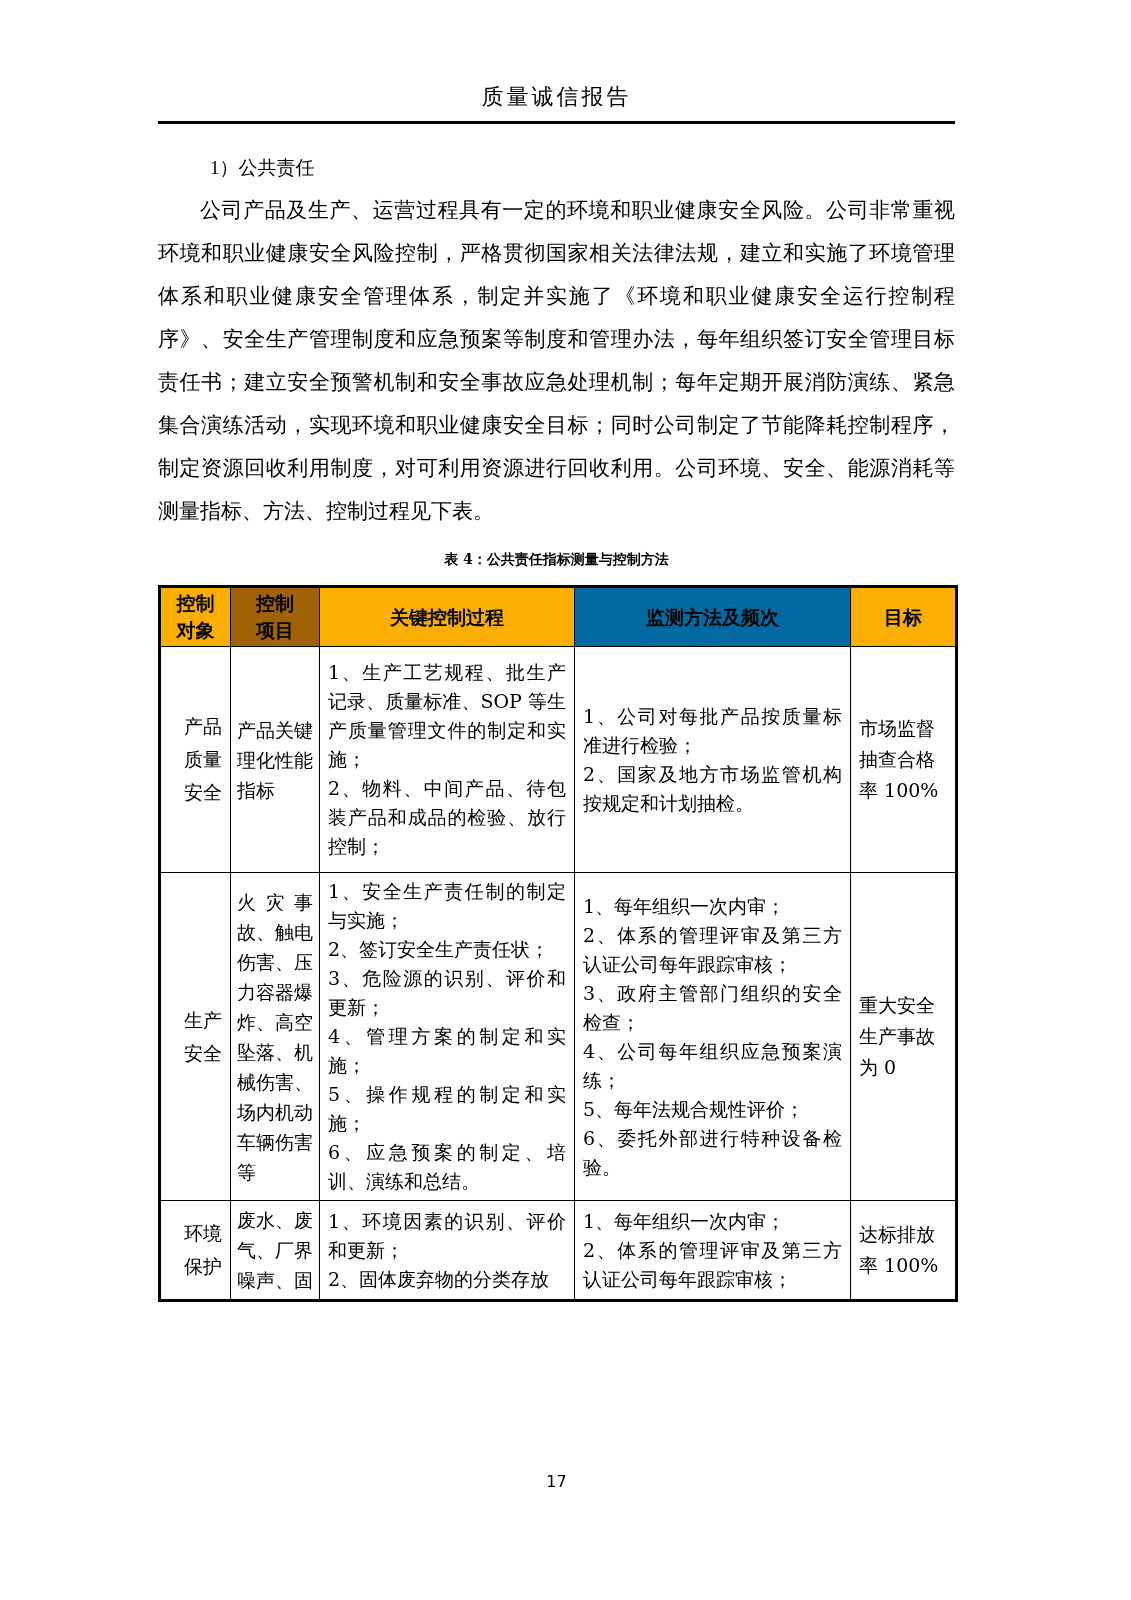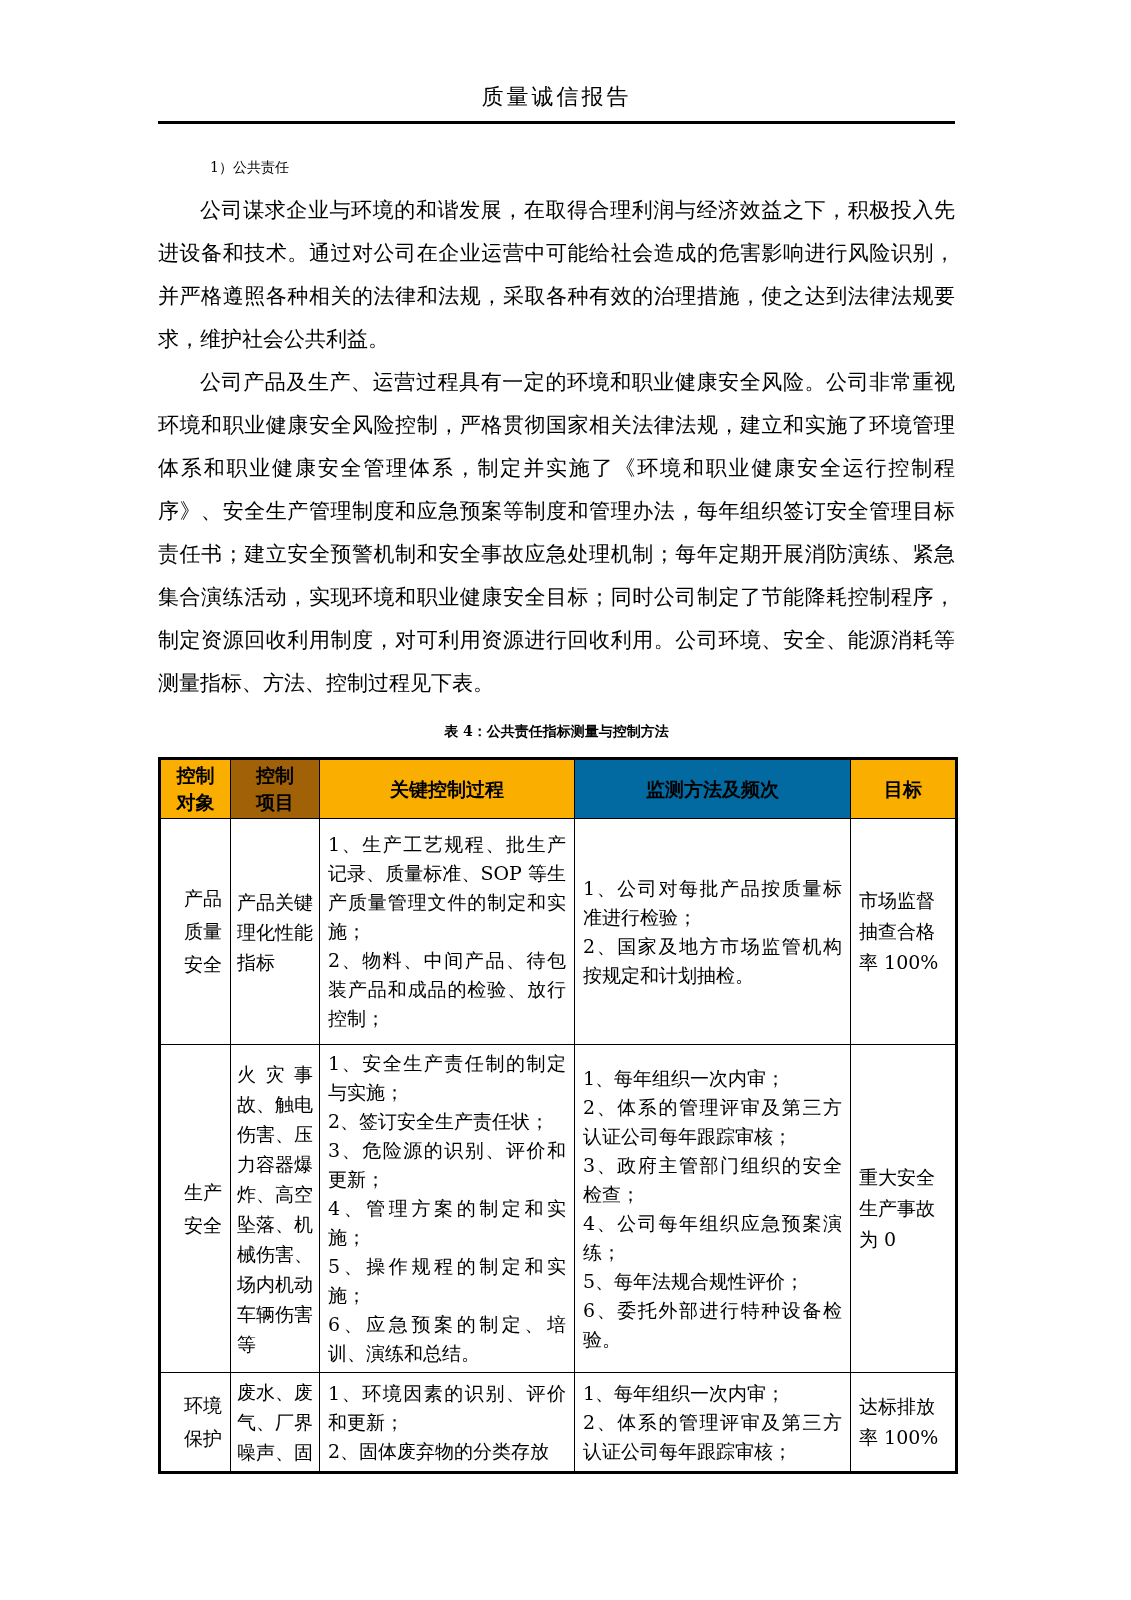--- a/index.html
+++ b/index.html
@@ -29,24 +29,25 @@
     font-weight: normal;
   }
   .header-rule {
     margin-top: 9px;
     border: none;
     border-top: 3px solid #000;
     width: 100%;
   }
   .section-heading {
     margin-top: 22px;
-    font-size: 14px;
+    font-size: 19px;
     font-weight: normal;
     line-height: 43px;
     padding-left: 52px;
+    font-family: Liberation Serif, serif;
   }
   .body-paragraph {
     font-size: 21px;
     line-height: 43px;
     text-align: justify;
     text-justify: inter-character;
     text-indent: 2em;
   }
   .table-caption {
     margin-top: 13px;
@@ -117,21 +118,20 @@
 <body>
 
 <div class="page">
   <div class="content">
 
     <div class="doc-title">质量诚信报告</div>
     <hr class="header-rule">
 
     <div class="section-heading">1）公共责任</div>
 
-    <p class="body-paragraph">公司谋求企业与环境的和谐发展，在取得合理利润与经济效益之下，积极投入先进设备和技术。通过对公司在企业运营中可能给社会造成的危害影响进行风险识别，并严格遵照各种相关的法律和法规，采取各种有效的治理措施，使之达到法律法规要求，维护社会公共利益。</p>
     <p class="body-paragraph">公司产品及生产、运营过程具有一定的环境和职业健康安全风险。公司非常重视环境和职业健康安全风险控制，严格贯彻国家相关法律法规，建立和实施了环境管理体系和职业健康安全管理体系，制定并实施了《环境和职业健康安全运行控制程序》、安全生产管理制度和应急预案等制度和管理办法，每年组织签订安全管理目标责任书；建立安全预警机制和安全事故应急处理机制；每年定期开展消防演练、紧急集合演练活动，实现环境和职业健康安全目标；同时公司制定了节能降耗控制程序，制定资源回收利用制度，对可利用资源进行回收利用。公司环境、安全、能源消耗等测量指标、方法、控制过程见下表。</p>
 
     <div class="table-caption">表 4：公共责任指标测量与控制方法</div>
 
     <table class="resp-table">
       <colgroup>
         <col style="width:71px">
         <col style="width:89px">
         <col style="width:255px">
         <col style="width:276px">
@@ -177,13 +177,14 @@
           <td class="c-proc">1、环境因素的识别、评价和更新；
 2、固体废弃物的分类存放</td>
           <td class="c-mon">1、每年组织一次内审；
 2、体系的管理评审及第三方认证公司每年跟踪审核；</td>
           <td class="c-target">达标排放率 100%</td>
         </tr>
       </tbody>
     </table>
   </div>
 
+  <div class="page-number">17</div>
 </div>
 
 </body></html>

